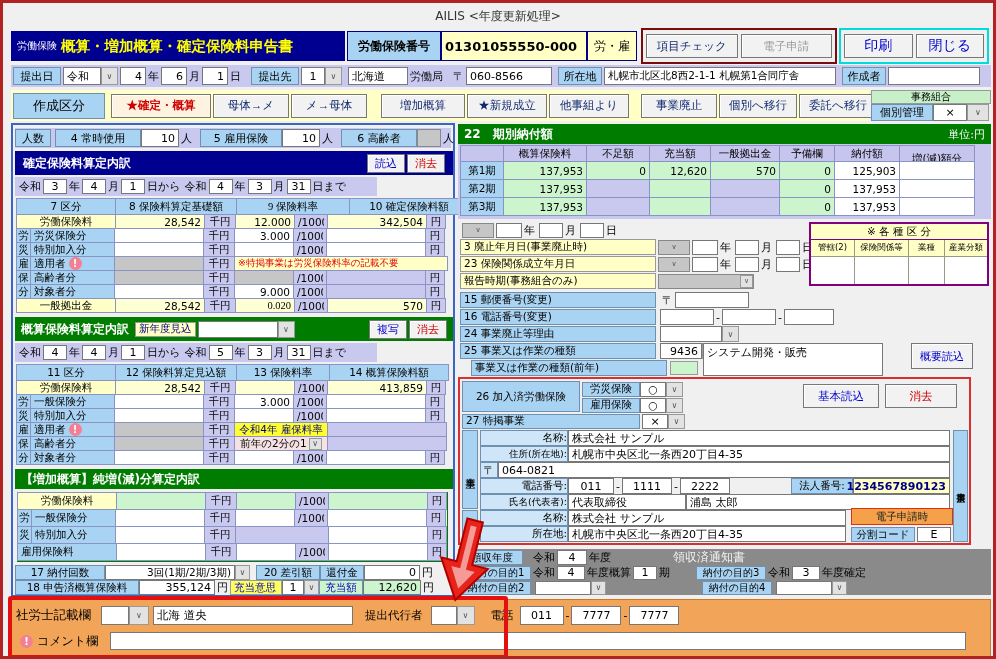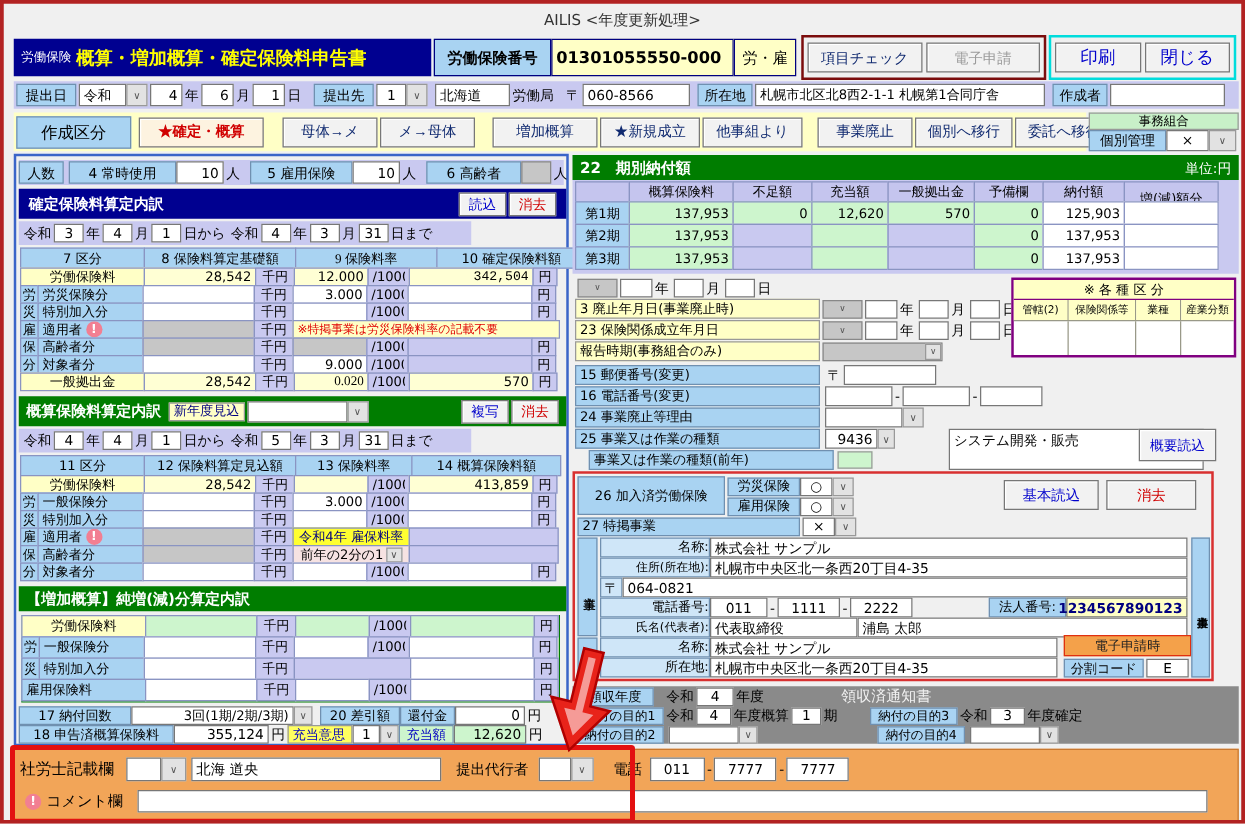--- a/index.html
+++ b/index.html
@@ -102,21 +102,21 @@
     <span class="box" style="width:86px">060-8566</span>
     <span class="lbl" style="width:44px;margin-left:6px">所在地</span>
     <span class="box" style="width:232px;margin-left:2px;font-size:10.5px">札幌市北区北8西2-1-1 札幌第1合同庁舎</span>
     <span class="lbl" style="width:44px;margin-left:6px">作成者</span>
     <span class="box" style="width:92px;margin-left:2px"></span>
   </div>
 
   <div class="strip ystrip" style="left:8px;top:87px;width:858px;height:31px;padding:0 2px">
     <span class="lbl" style="width:92px;height:26px;font-size:13px">作成区分</span>
     <button class="btn" style="width:100px;margin-left:6px;color:#d00000;font-weight:bold;background:#fdf3e0">★確定・概算</button>
-    <button class="btn" style="width:76px;margin-left:15px">母体→メ</button>
+    <button class="btn" style="width:76px;margin-left:2px">母体→メ</button>
     <button class="btn" style="width:76px;margin-left:2px">メ→母体</button>
     <button class="btn" style="width:84px;margin-left:14px">増加概算</button>
     <button class="btn" style="width:80px;margin-left:2px">★新規成立</button>
     <button class="btn" style="width:80px;margin-left:2px">他事組より</button>
     <button class="btn" style="width:76px;margin-left:12px">事業廃止</button>
     <button class="btn" style="width:78px;margin-left:2px">個別へ移行</button>
     <button class="btn" style="width:78px;margin-left:2px">委託へ移行</button>
     <button class="btn" style="width:72px;margin-left:2px">他事組へ</button>
   </div>
   <div class="r" style="left:868px;top:87px;width:120px;height:31px">
@@ -188,21 +188,21 @@
           </div>
           <div class="cell u" style="width: 32px;">
             <span style="overflow: hidden; white-space: nowrap;">千円</span>
           </div>
           <div class="cell vy" style="width: 60px;">
             <span style="overflow: hidden; white-space: nowrap;">12.000</span>
           </div>
           <div class="cell u" style="width: 34px;">
             <span style="overflow: hidden; white-space: nowrap;">/1000</span>
           </div>
-          <div class="cell vy" style="width: 100px; font-family: Liberation Mono, monospace;">
+          <div class="cell vy" style="width: 100px;">
             <span style="overflow: hidden; white-space: nowrap;">342,504</span>
           </div>
           <div class="cell u" style="width: 20px;">
             <span style="overflow: hidden; white-space: nowrap;">円</span>
           </div>
         </div>
         <div class="trow" style="height: 14px;">
           <div class="cell gl" style="width: 15px;">
             <span style="overflow: hidden; white-space: nowrap;">労</span>
           </div>
@@ -845,21 +845,21 @@
   <div class="strip" style="left:457px;top:323px;height:16px">
     <span class="lbl" style="width:196px;height:16px;justify-content:flex-start;padding:0 3px;font-size:10.5px">24 事業廃止等理由</span>
     <span class="box" style="width:62px;height:16px;margin-left:4px"></span>
     <span class="arr" style="height:16px">∨</span>
   </div>
   <div class="strip" style="left:457px;top:340px;height:16px">
     <span class="lbl" style="width:196px;height:16px;justify-content:flex-start;padding:0 3px;font-size:10.5px">25 事業又は作業の種類</span>
     <span class="box num" style="width:42px;height:16px;margin-left:4px">9436</span>
     <span class="arr" style="height:16px;width:14px">∨</span>
   </div>
-  <div class="r box" style="left:756px;top:340px;width:204px;height:33px;align-items:flex-start;padding-top:1px">システム開発・販売</div>
+  <div class="r box" style="left:700px;top:340px;width:180px;height:33px;align-items:flex-start;padding-top:1px">システム開発・販売</div>
   <button class="btn blue r" style="left:908px;top:340px;width:62px;height:26px;font-size:11px">概要読込</button>
   <div class="strip" style="left:468px;top:357px;height:16px">
     <span class="lbl" style="width:196px;height:16px;justify-content:flex-start;padding:0 3px;font-size:10.5px">事業又は作業の種類(前年)</span>
     <span style="width:28px;height:14px;background:#cdf5cd;border:1px solid #999;margin-left:3px"></span>
   </div>
 
   <div class="r" style="left:455px;top:374px;width:513px;height:168px;border:2px solid #d83030;pointer-events:none;z-index:10"></div>
 
   <div class="r lbl" style="left:459px;top:378px;width:118px;height:31px;font-size:10.5px">26 加入済労働保険</div>
   <div class="strip" style="left:579px;top:378px;height:16px">

